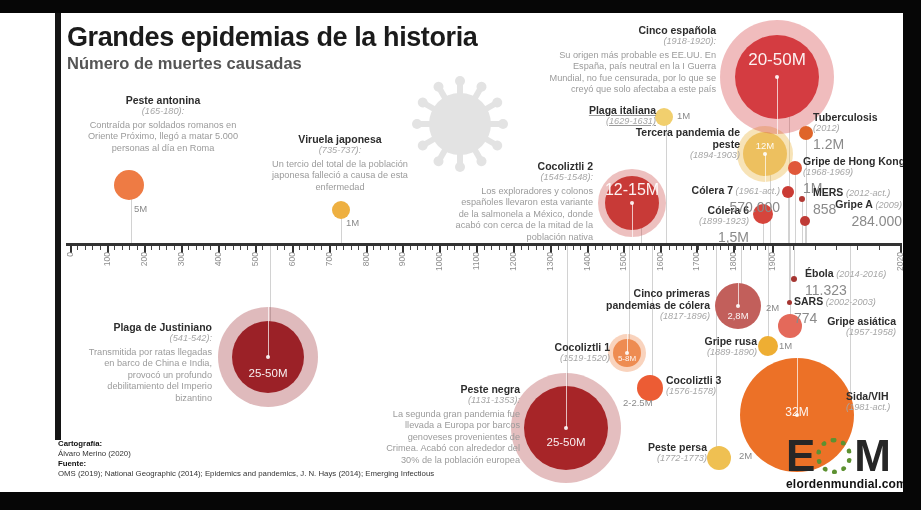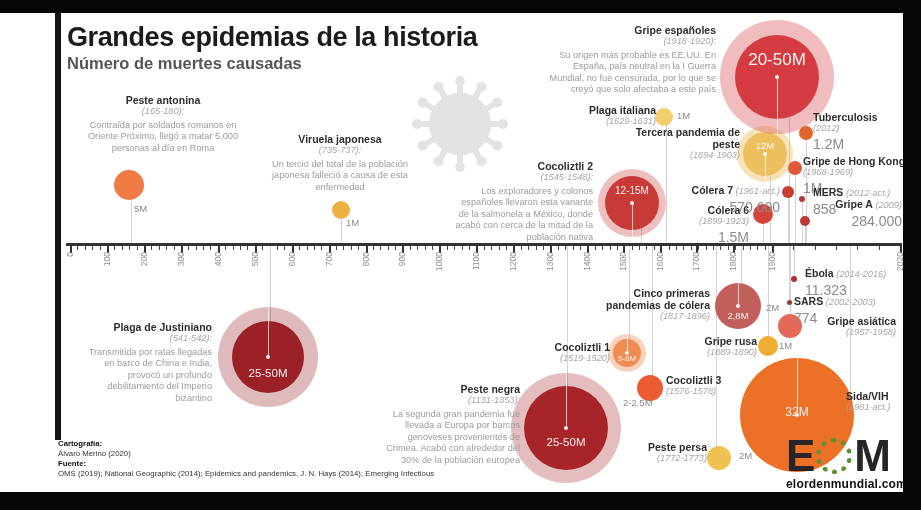--- a/index.html
+++ b/index.html
@@ -278,35 +278,35 @@
       <div class="pin-dot" style="left: 625px; top: 351px;"></div>
       <div class="bubble-value" style="left: 627px; top: 358px; font-size: 8px;">5-8M</div>
       <div class="ep-label" style="left: 538px; top: 341px; width: 72px; text-align: right;">
         <div class="ep-name">Cocoliztli 1</div>
         <div class="ep-dates">(1519-1520)</div>
       </div>
       <div class="halo" style="left: 598px; top: 169px; width: 68px; height: 68px; background: rgba(200, 60, 56, 0.32);"></div>
       <div class="bubble" style="left: 605px; top: 176px; width: 54px; height: 54px; background: rgb(200, 58, 55);"></div>
       <div class="pin-line" style="left: 632px; top: 203px; height: 34px;"></div>
       <div class="pin-dot" style="left: 630px; top: 201px;"></div>
-      <div class="bubble-value" style="left: 632px; top: 190px; font-size: 10px;">12-15M</div>
+      <div class="bubble-value" style="left: 632px; top: 190px; font-size: 16px;">12-15M</div>
       <div class="ep-label" style="left: 450px; top: 160px; width: 143px; text-align: right;">
         <div class="ep-name">Cocoliztli 2</div>
         <div class="ep-dates">(1545-1548):</div>
         <div class="ep-desc">Los exploradores y colonos españoles llevaron esta variante de la salmonela a México, donde acabó con cerca de la mitad de la población nativa</div>
       </div>
       <div class="bubble" style="left: 637px; top: 375px; width: 26px; height: 26px; background: rgb(236, 92, 52);"></div>
       <div class="ep-value" style="left: 623px; top: 397px;">2-2.5M</div>
       <div class="ep-label" style="left: 666px; top: 374px; width: 80px; text-align: left;">
         <div class="ep-name">Cocoliztli 3</div>
         <div class="ep-dates">(1576-1578)</div>
       </div>
       <div class="bubble" style="left: 655px; top: 108px; width: 18px; height: 18px; background: rgb(241, 207, 110);"></div>
       <div class="ep-value" style="left: 677px; top: 110px;">1M</div>
-      <div class="ep-label" style="left: 578px; top: 104px; width: 78px; text-align: right;">
+      <div class="ep-label" style="left: 578px; top: 104px; width: 78px; text-align: right; text-decoration: underline;">
         <div class="ep-name">Plaga italiana</div>
         <div class="ep-dates">(1629-1631)</div>
       </div>
       <div class="bubble" style="left: 707px; top: 446px; width: 24px; height: 24px; background: rgb(239, 192, 82);"></div>
       <div class="ep-value" style="left: 739px; top: 450px;">2M</div>
       <div class="ep-label" style="left: 638px; top: 441px; width: 69px; text-align: right;">
         <div class="ep-name">Peste persa</div>
         <div class="ep-dates">(1772-1773)</div>
       </div>
       <div class="bubble" style="left: 715px; top: 283px; width: 46px; height: 46px; background: rgb(194, 95, 91);"></div>
@@ -337,21 +337,21 @@
         <div class="ep-name">Cólera 6</div>
         <div class="ep-dates">(1899-1923)</div>
         <div class="ep-value-block">1,5M</div>
       </div>
       <div class="halo" style="left: 720px; top: 20px; width: 114px; height: 114px; background: rgba(212, 62, 66, 0.35);"></div>
       <div class="bubble" style="left: 735px; top: 35px; width: 84px; height: 84px; background: rgb(212, 60, 65);"></div>
       <div class="pin-line" style="left: 777px; top: 77px; height: 57px;"></div>
       <div class="pin-dot" style="left: 775px; top: 75px;"></div>
       <div class="bubble-value" style="left: 777px; top: 60px; font-size: 17px;">20-50M</div>
       <div class="ep-label" style="left: 540px; top: 24px; width: 176px; text-align: right;">
-        <div class="ep-name">Gripe españoles</div>
+        <div class="ep-name">Cinco española</div>
         <div class="ep-dates">(1918-1920):</div>
         <div class="ep-desc">Su origen más probable es EE.UU. En España, país neutral en la I Guerra Mundial, no fue censurada, por lo que se creyó que solo afectaba a este país</div>
       </div>
       <div class="bubble" style="left: 778px; top: 314px; width: 24px; height: 24px; background: rgb(228, 105, 90);"></div>
       <div class="ep-value" style="left: 766px; top: 302px;">2M</div>
       <div class="ep-label" style="left: 816px; top: 315px; width: 80px; text-align: right;">
         <div class="ep-name">Gripe asiática</div>
         <div class="ep-dates">(1957-1958)</div>
       </div>
       <div class="bubble" style="left: 782px; top: 186px; width: 12px; height: 12px; background: rgb(202, 59, 52);"></div>

